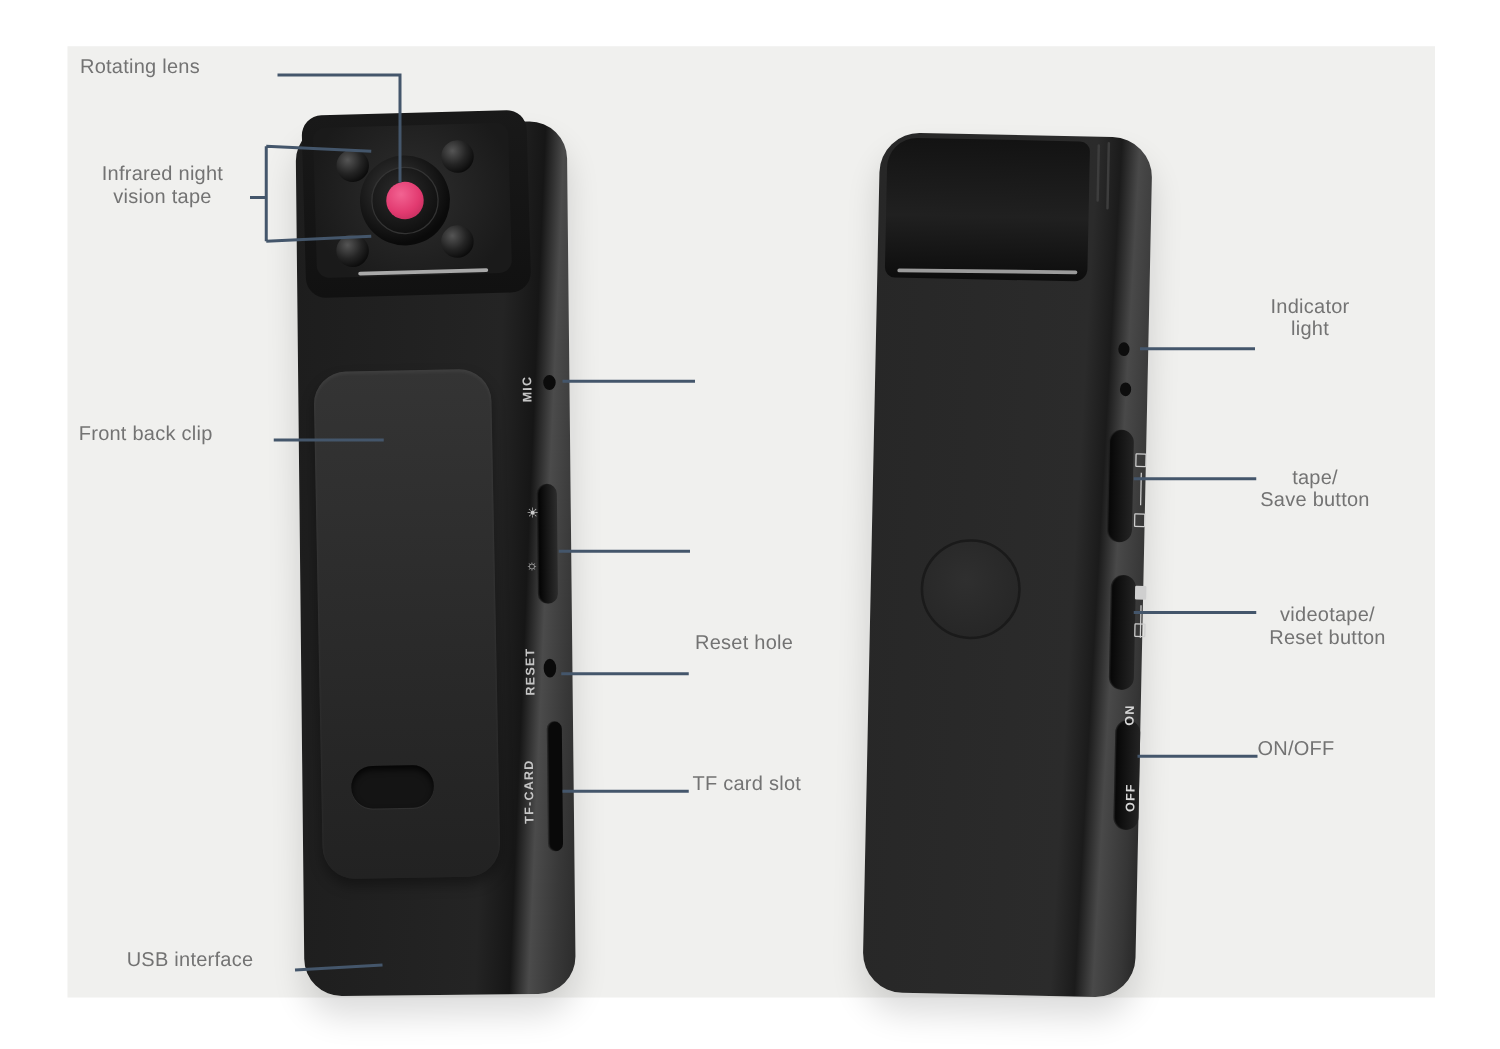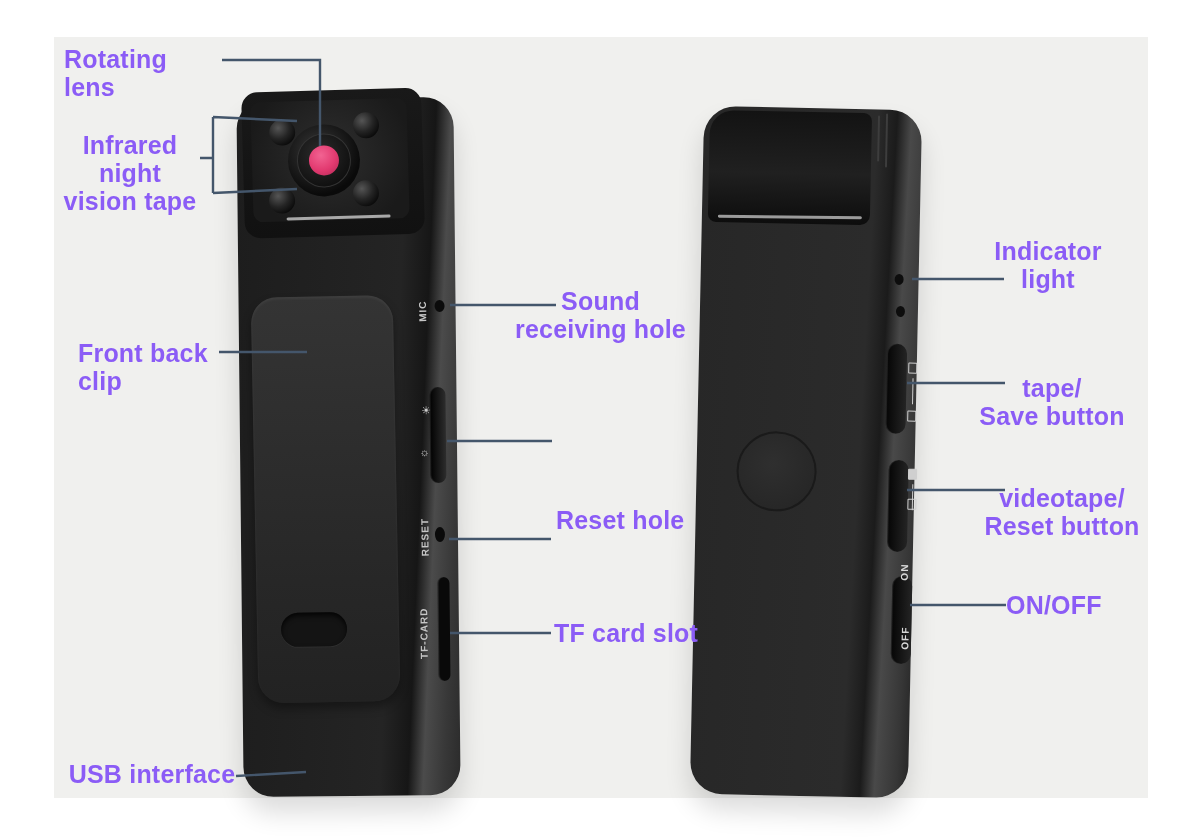--- a/index.html
+++ b/index.html
@@ -7,26 +7,26 @@
     position:relative; width:1200px; height:839px; overflow:hidden;
     font-family:"Liberation Sans", sans-serif; background:#ffffff;
   }
   .panel {
     position:absolute; left:54px; top:37px; width:1094px; height:761px;
     background:#f0f0ee;
   }
 
   
   .callout {
-    position:absolute; color:#8b5cf6; font-size:25px; line-height:1.12;
-    letter-spacing:0.2px; white-space:pre-line;font-weight:bold;
+    position:absolute; color:#737373; font-size:16px; line-height:1.12;
+    letter-spacing:0.2px; white-space:pre-line;
   }
   .c-rotating   { left:64px;  top:45px;  width:158px; text-align:left; }
   .c-infrared   { left:50px;  top:131px; width:160px; text-align:center; }
-  .c-clip       { left:63px;  top:339px; width:162px; text-align:left;margin-left:15px; }
+  .c-clip       { left:63px;  top:339px; width:162px; text-align:left; }
   .c-usb        { left:68px;  top:760px; width:168px; text-align:center; }
   .c-sound      { left:508px; top:287px; width:185px; text-align:center; }
   .c-night      { left:532px; top:410px; width:160px; text-align:center; }
   .c-reset      { left:556px; top:506px; width:140px; text-align:left; }
   .c-tfcard     { left:554px; top:619px; width:150px; text-align:left; }
   .c-indicator  { left:984px; top:237px; width:128px; text-align:center; }
   .c-tape       { left:972px; top:374px; width:160px; text-align:center; }
   .c-videotape  { left:972px; top:484px; width:180px; text-align:center; }
   .c-onoff      { left:1006px;top:591px; width:116px; text-align:left; }
 
@@ -233,22 +233,20 @@
       <line x1="907" y1="490" x2="1005" y2="490"></line>
       <line x1="910" y1="605" x2="1006" y2="605"></line>
     </g>
   </svg>
 
   <div class="callout c-rotating">Rotating lens</div>
   <div class="callout c-infrared">Infrared night
 vision tape</div>
   <div class="callout c-clip">Front back clip</div>
   <div class="callout c-usb">USB interface</div>
-  <div class="callout c-sound">Sound
-receiving hole</div>
   <div class="callout c-reset">Reset hole</div>
   <div class="callout c-tfcard">TF card slot</div>
   <div class="callout c-indicator">Indicator
 light</div>
   <div class="callout c-tape">tape/
 Save button</div>
   <div class="callout c-videotape">videotape/
 Reset button</div>
   <div class="callout c-onoff">ON/OFF</div>
 </div>

